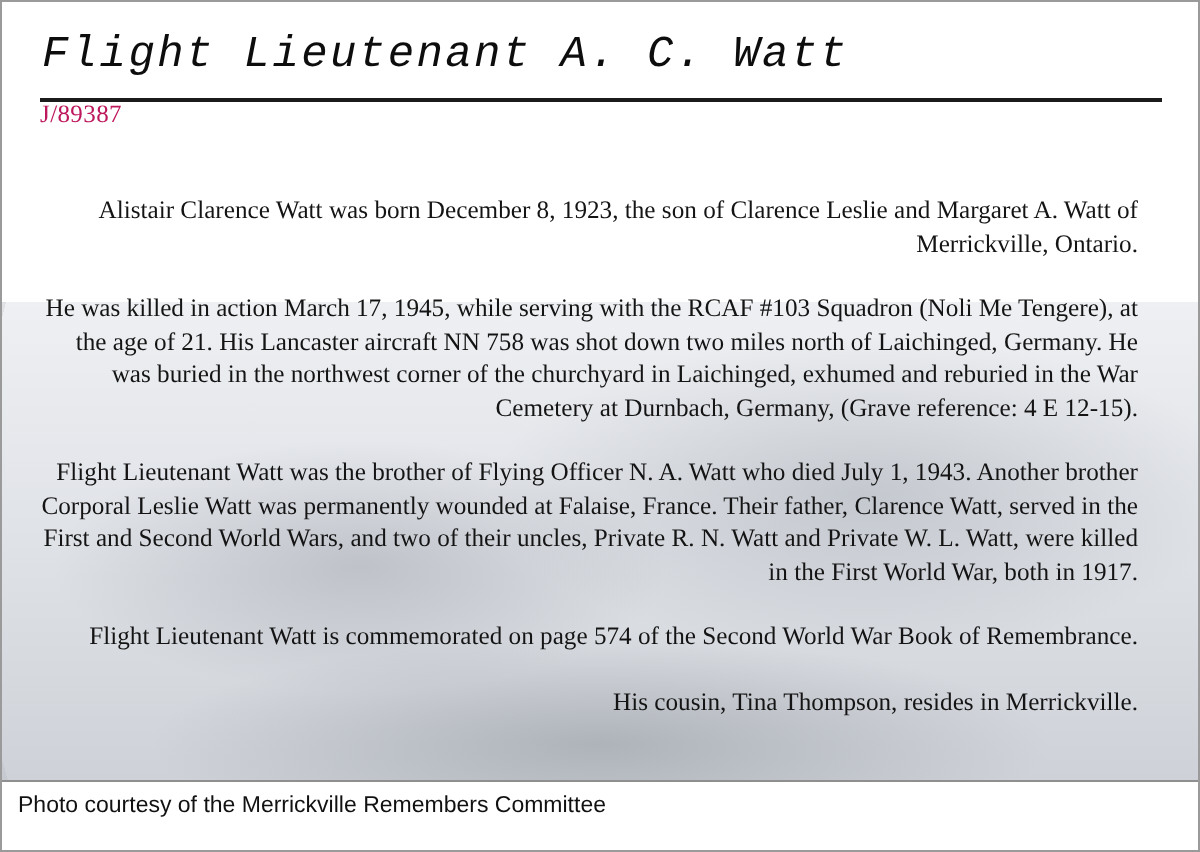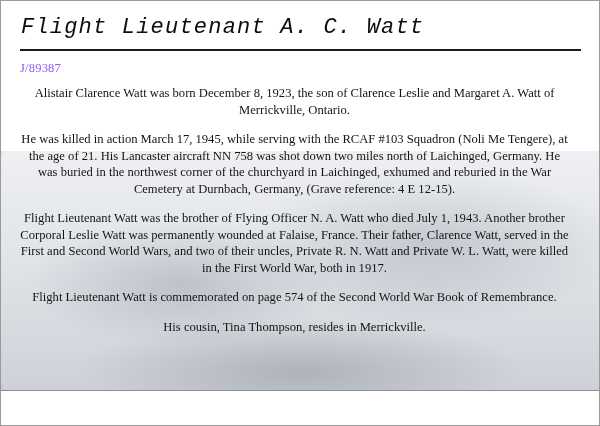--- a/index.html
+++ b/index.html
@@ -64,37 +64,37 @@
     position: absolute;
     left: 19px;
     top: 48px;
     width: 561px;
     height: 2px;
     background: #1b1b1b;
   }
   .ref {
     position: absolute;
     left: 19px;
-    top: 60px;
+    top: 49px;
     font-size: 12.5px;
-    color: #8b5cf6;
+    color: #be185d;
     letter-spacing: 0.2px;
   }
   .body {
     position: absolute;
     left: 19px;
     top: 80px;
     width: 549px;
   }
   .body p {
-    margin: 4px 0 13px 0;
+    margin: 16px 0 13px 0;
     font-size: 12.6px;
     line-height: 16.5px;
     color: #141414;
-    text-align: center;
+    text-align: right;
   }
   .footer-rule {
     position: absolute;
     left: 0;
     top: 389px;
     width: 598px;
     height: 1px;
     background: #8f8f8f;
   }
   .footer {
@@ -128,16 +128,17 @@
       <p>Alistair Clarence Watt was born December 8, 1923, the son of Clarence Leslie and Margaret A. Watt of Merrickville, Ontario.</p>
       <p>He was killed in action March 17, 1945, while serving with the RCAF #103 Squadron (Noli Me Tengere), at the age of 21. His Lancaster aircraft NN 758 was shot down two miles north of Laichinged, Germany. He was buried in the northwest corner of the churchyard in Laichinged, exhumed and reburied in the War Cemetery at Durnbach, Germany, (Grave reference: 4 E 12-15).</p>
       <p>Flight Lieutenant Watt was the brother of Flying Officer N. A. Watt who died July 1, 1943. Another brother Corporal Leslie Watt was permanently wounded at Falaise, France. Their father, Clarence Watt, served in the First and Second World Wars, and two of their uncles, Private R. N. Watt and Private W. L. Watt, were killed in the First World War, both in 1917.</p>
       <p>Flight Lieutenant Watt is commemorated on page 574 of the Second World War Book of Remembrance.</p>
       <p>His cousin, Tina Thompson, resides in Merrickville.</p>
     </div>
 
     <div class="footer-rule"></div>
 
     <div class="footer">
+      <div>Photo courtesy of the Merrickville Remembers Committee</div>
     </div>
 
   </div>
 </div>
 
 </body></html>

